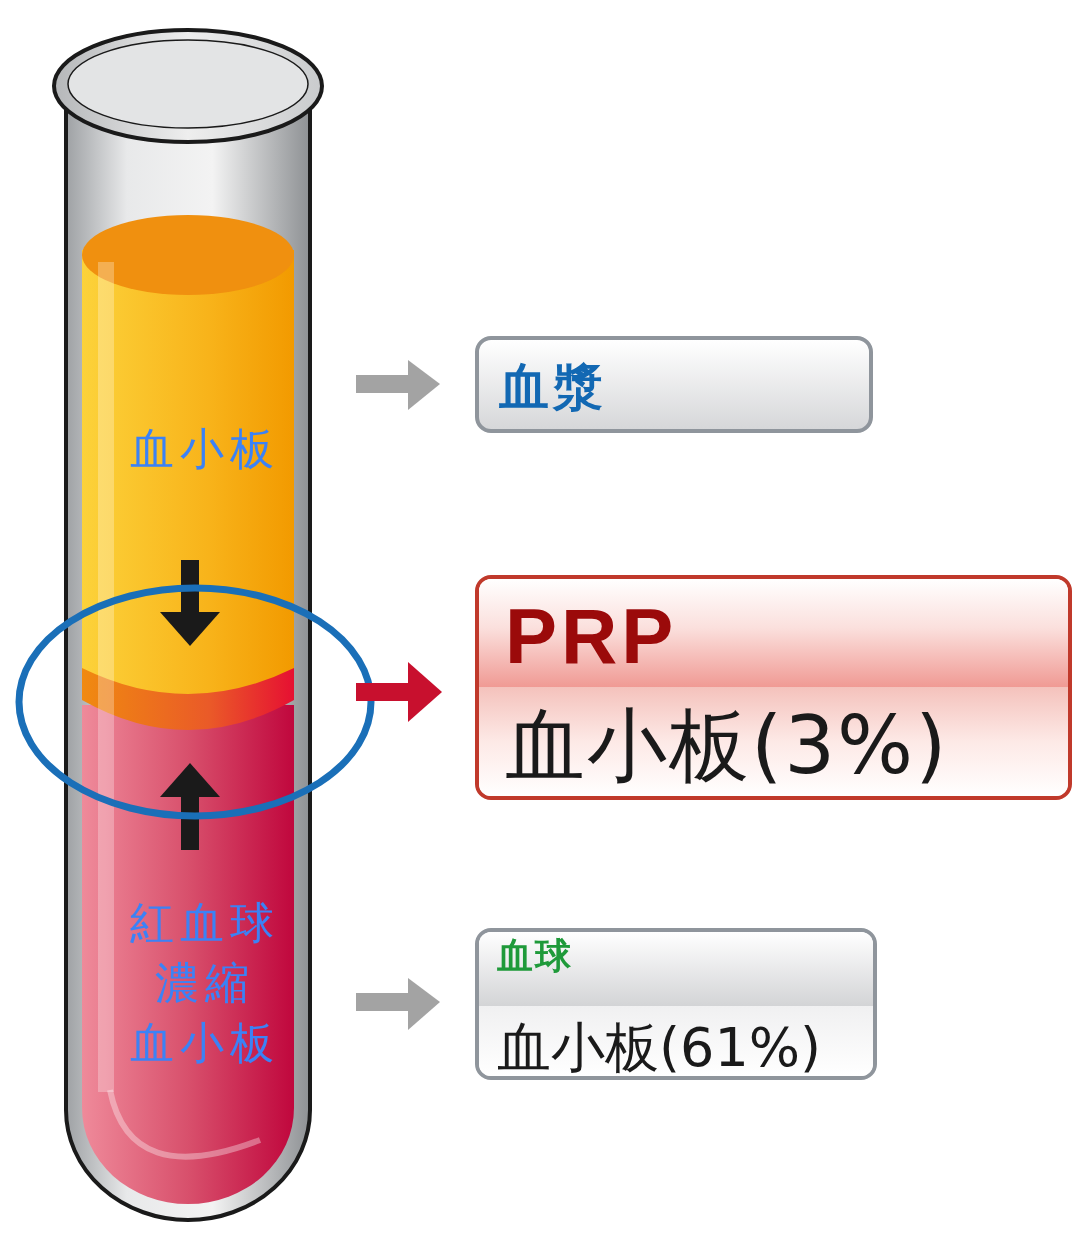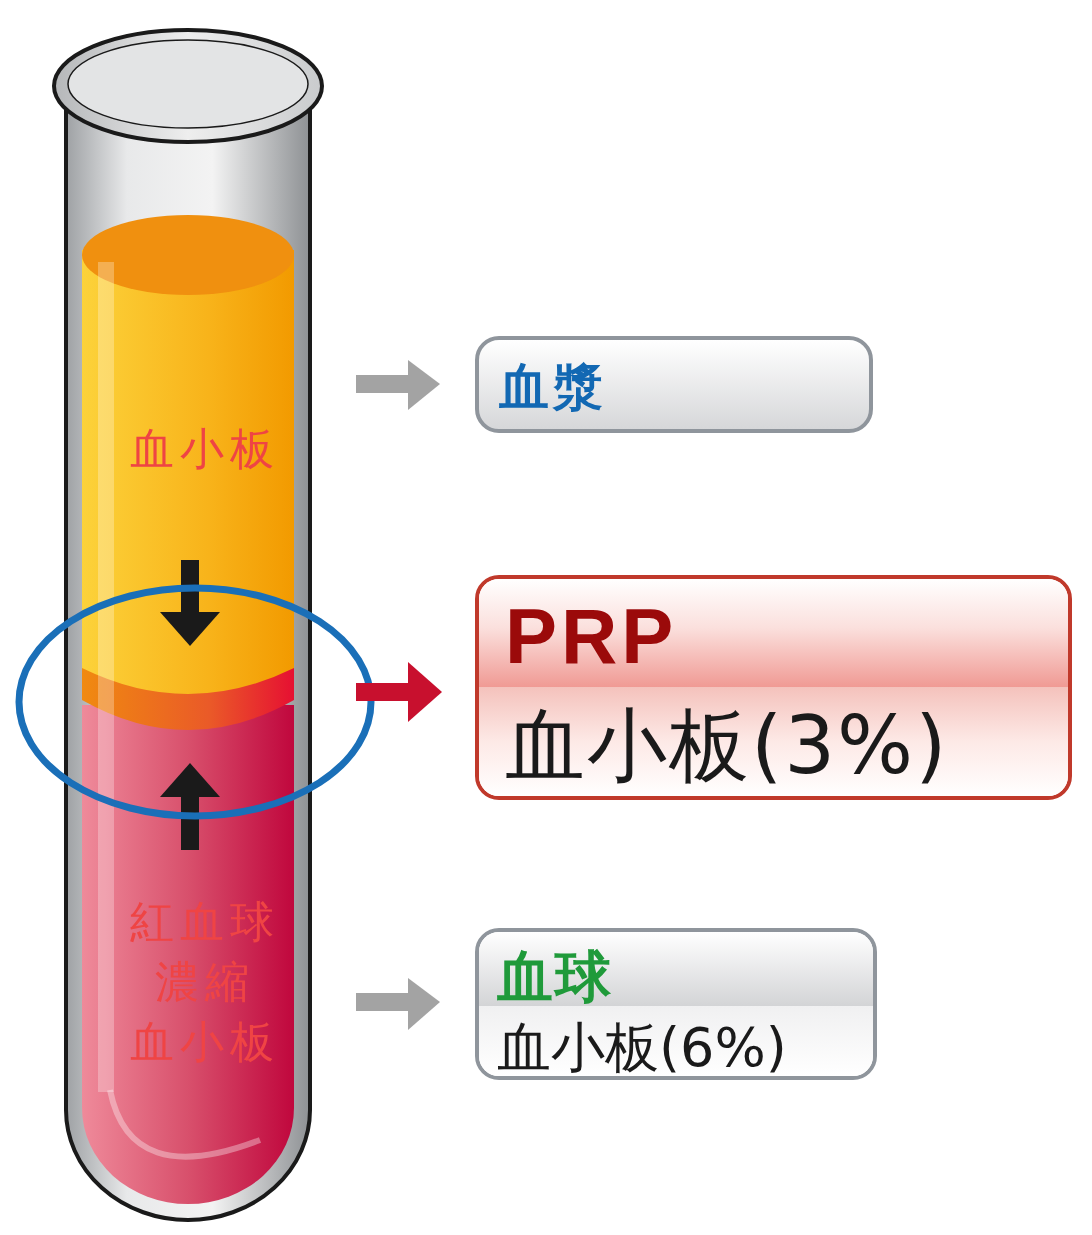--- a/index.html
+++ b/index.html
@@ -1,25 +1,25 @@
 <!DOCTYPE html>
 <html><head>
 <meta charset="utf-8">
 <style>
   html, body { margin:0; padding:0; background:#ffffff; }
   body { width:1092px; height:1235px; position:relative; overflow:hidden;
          font-family:"DejaVu Sans", "Liberation Sans", sans-serif; }
   svg.tube { position:absolute; left:0; top:0; }
-  .tube-label { position:absolute; text-align:center; color:#ef4444;
-                font-family:Liberation Serif, serif; letter-spacing:6px; }
+  .tube-label { position:absolute; text-align:center; color:#3b82f6;
+                font-family:Liberation Sans, sans-serif; letter-spacing:6px; }
   .lbl-top { left:110px; top:420px; width:190px; font-size:44px; }
   .lbl-bot { left:110px; top:893px; width:190px; font-size:44px; line-height:60px; }
   .lbl-bot div { white-space:nowrap;text-align:center; }
 
-  .box { position:absolute; box-sizing:border-box; border-radius:24px; overflow:hidden;text-align:center; }
+  .box { position:absolute; box-sizing:border-box; border-radius:16px; overflow:hidden;text-align:center; }
   .box-plasma { left:475px; top:336px; width:398px; height:97px; border:4px solid #8f959c;
                 background:linear-gradient(#ffffff, #d6d7d9); }
   .box-plasma .t { position:absolute; left:20px; top:14px; font-size:50px; font-weight:bold; color:#1268b3; letter-spacing:4px; }
 
   .box-prp { left:475px; top:575px; width:597px; height:225px; border:4px solid #c0392b;
              background:#fff;padding-left:12px; }
   .box-prp .head { position:absolute; left:0; top:0; right:0; height:108px;
                    background:linear-gradient(#fff 0%, #fbe0dd 45%, #f09a94 100%); }
   .box-prp .body { position:absolute; left:0; top:108px; right:0; bottom:0;
                    background:linear-gradient(#f4c2bc 0%, #fde9e6 50%, #ffffff 100%); }
@@ -27,21 +27,21 @@
                     color:#9b0a0a; letter-spacing:4px; font-family:"Liberation Sans", sans-serif; }
   .box-prp .val { position:absolute; left:26px; top:114px; font-size:80px; color:#1a1a1a;
                   letter-spacing:2px; white-space:nowrap; }
 
   .box-cells { left:475px; top:928px; width:402px; height:152px; border:4px solid #8f959c;
                background:#fff; }
   .box-cells .head { position:absolute; left:0; top:0; right:0; height:74px;
                      background:linear-gradient(#ffffff, #d3d4d6); }
   .box-cells .body { position:absolute; left:0; top:74px; right:0; bottom:0;
                      background:linear-gradient(#f0f0f1, #ffffff); }
-  .box-cells .title { position:absolute; left:18px; top:8px; font-size:56px; font-weight:bold; color:#1f9a3a; letter-spacing:2px; }
+  .box-cells .title { position:absolute; left:18px; top:0; font-size:36px; font-weight:bold; color:#1f9a3a; letter-spacing:2px; }
   .box-cells .val { position:absolute; left:18px; top:80px; font-size:54px; color:#1a1a1a; white-space:nowrap; }
 </style>
 </head>
 <body>
 
 <svg class="tube" width="1092" height="1235" viewBox="0 0 1092 1235">
   <defs>
     <linearGradient id="glass" x1="0" x2="1" y1="0" y2="0">
       <stop offset="0" stop-color="#9ea1a4"></stop>
       <stop offset="0.25" stop-color="#e8e9ea"></stop>
@@ -126,14 +126,14 @@
   <div class="head"></div>
   <div class="body"></div>
   <span class="title">PRP</span>
   <span class="val">血小板(3%)</span>
 </div>
 
 <div class="box box-cells">
   <div class="head"></div>
   <div class="body"></div>
   <span class="title">血球</span>
-  <span class="val">血小板(6%)</span>
+  <span class="val">血小板(61%)</span>
 </div>
 
 </body></html>

